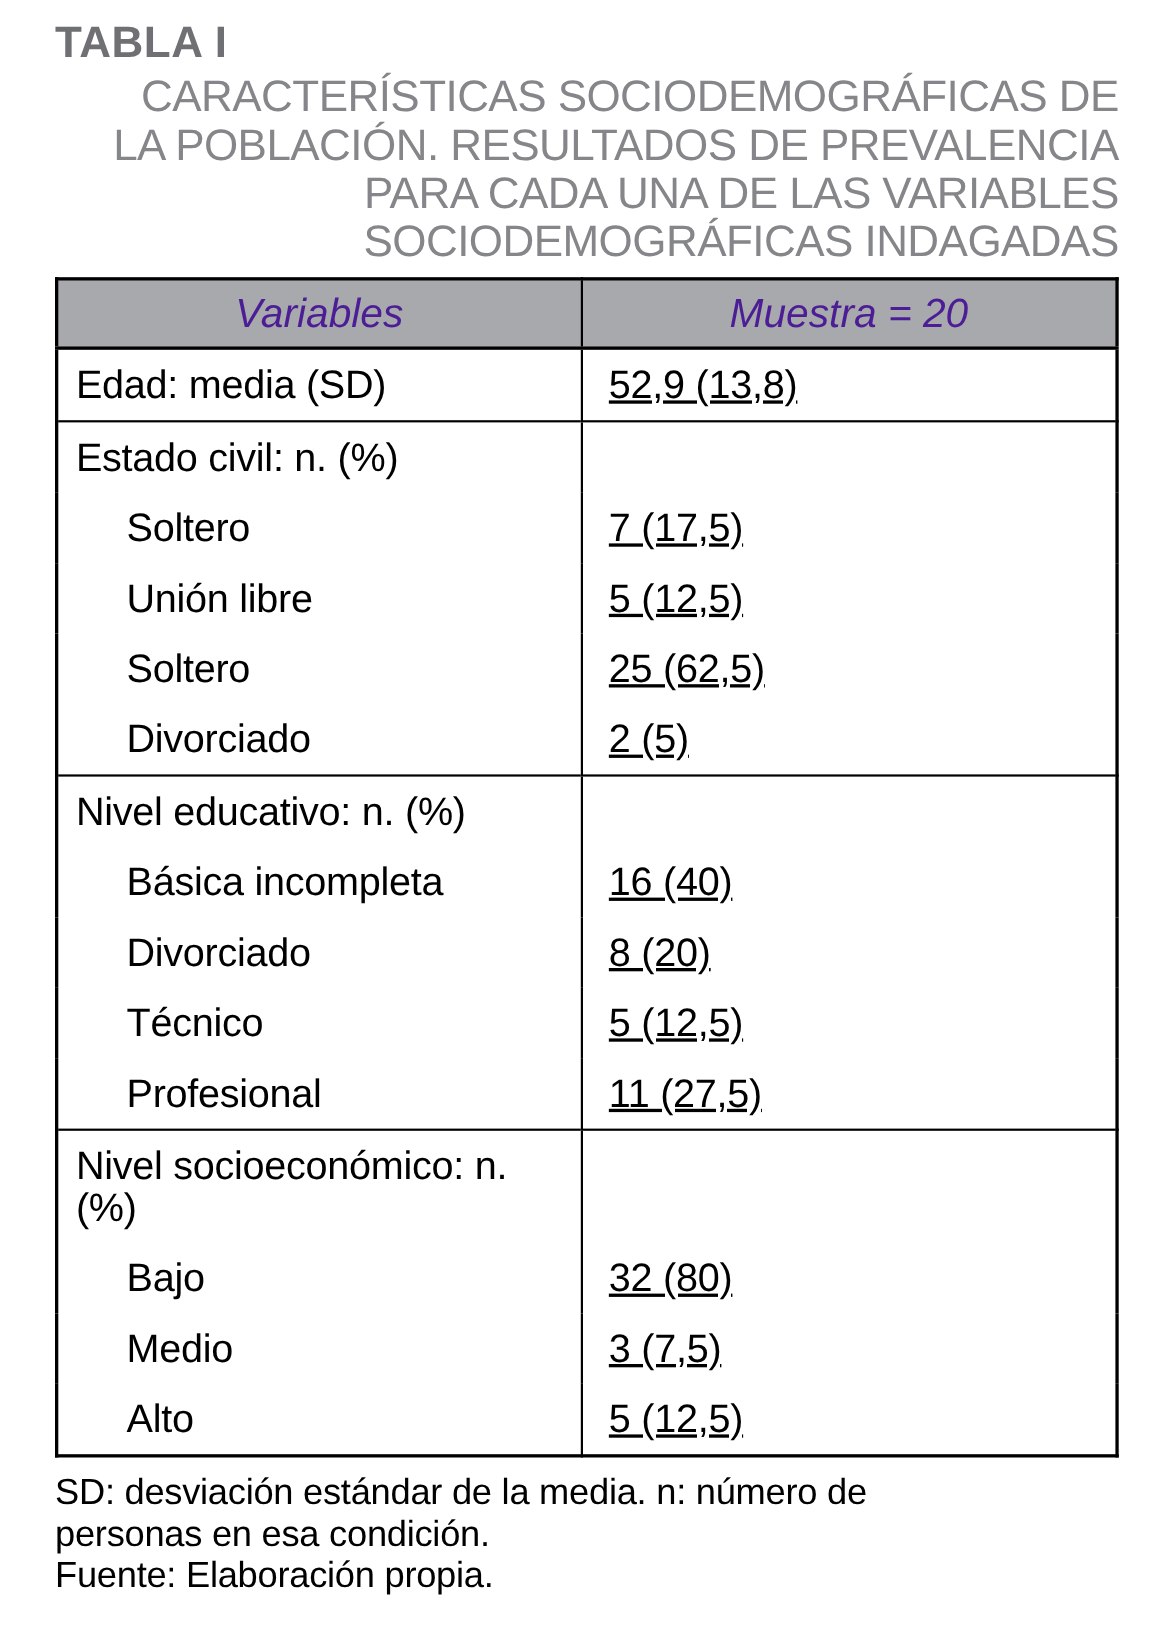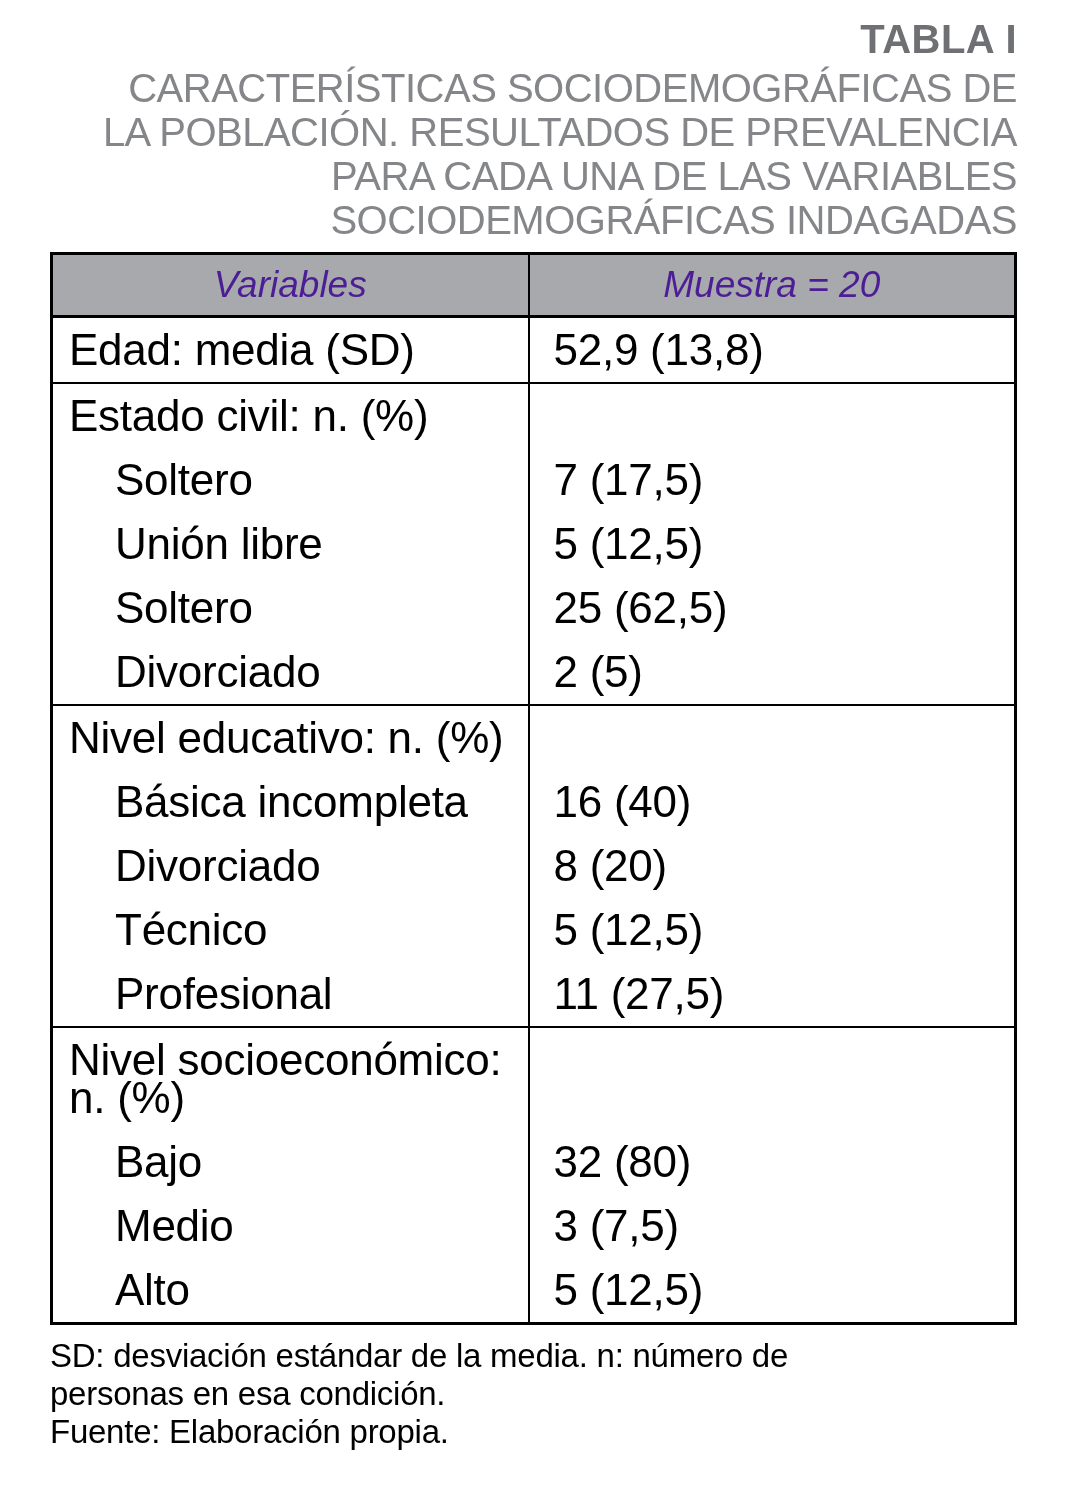--- a/index.html
+++ b/index.html
@@ -8,21 +8,21 @@
     width: 1067px;
     height: 1497px;
     background: #ffffff;
     overflow: hidden;
     color: var(--text_color, #000000);
     font-family: "Liberation Sans", "DejaVu Sans", sans-serif;
   }
   .page { padding: 14px 50px 0 50px; }
 
   .title {
-    text-align: right;
+    text-align: left;
     font-size: 40px;
     line-height: 50px;
     font-weight: 700;
     letter-spacing: 0.5px;
     color: var(--title_color, #6f7073);
   }
   .subtitle {
     text-align: right;
     font-size: 40px;
     line-height: 44px;
@@ -48,27 +48,27 @@
     font-style: italic;
     font-weight: 400;
     font-size: 37px;
     line-height: 40px;
     text-align: center;
     padding: 10px 8px;
     border-bottom: 3px solid var(--border_color, #000000);
     color: #4c1d95;
   }
   .data-table td {
-    font-size: 44px;
+    font-size: 36px;
     line-height: 38px;
     padding: 13px 8px 13px 16px;
     vertical-align: top;
     letter-spacing: -0.25px;
   }
-  .data-table td.val { padding-left: 24px; }
+  .data-table td.val { padding-left: 24px; text-decoration: underline; }
   .data-table tr.sec td { border-top: 2px solid var(--border_color, #000000); }
   .data-table tr.item td:first-child { padding-left: 62px; }
 
   .footnotes {
     margin-top: 12px;
     font-size: 33px;
     line-height: 38px;
     letter-spacing: -0.25px;
   }
   .footnote-main { max-width: 860px; }

